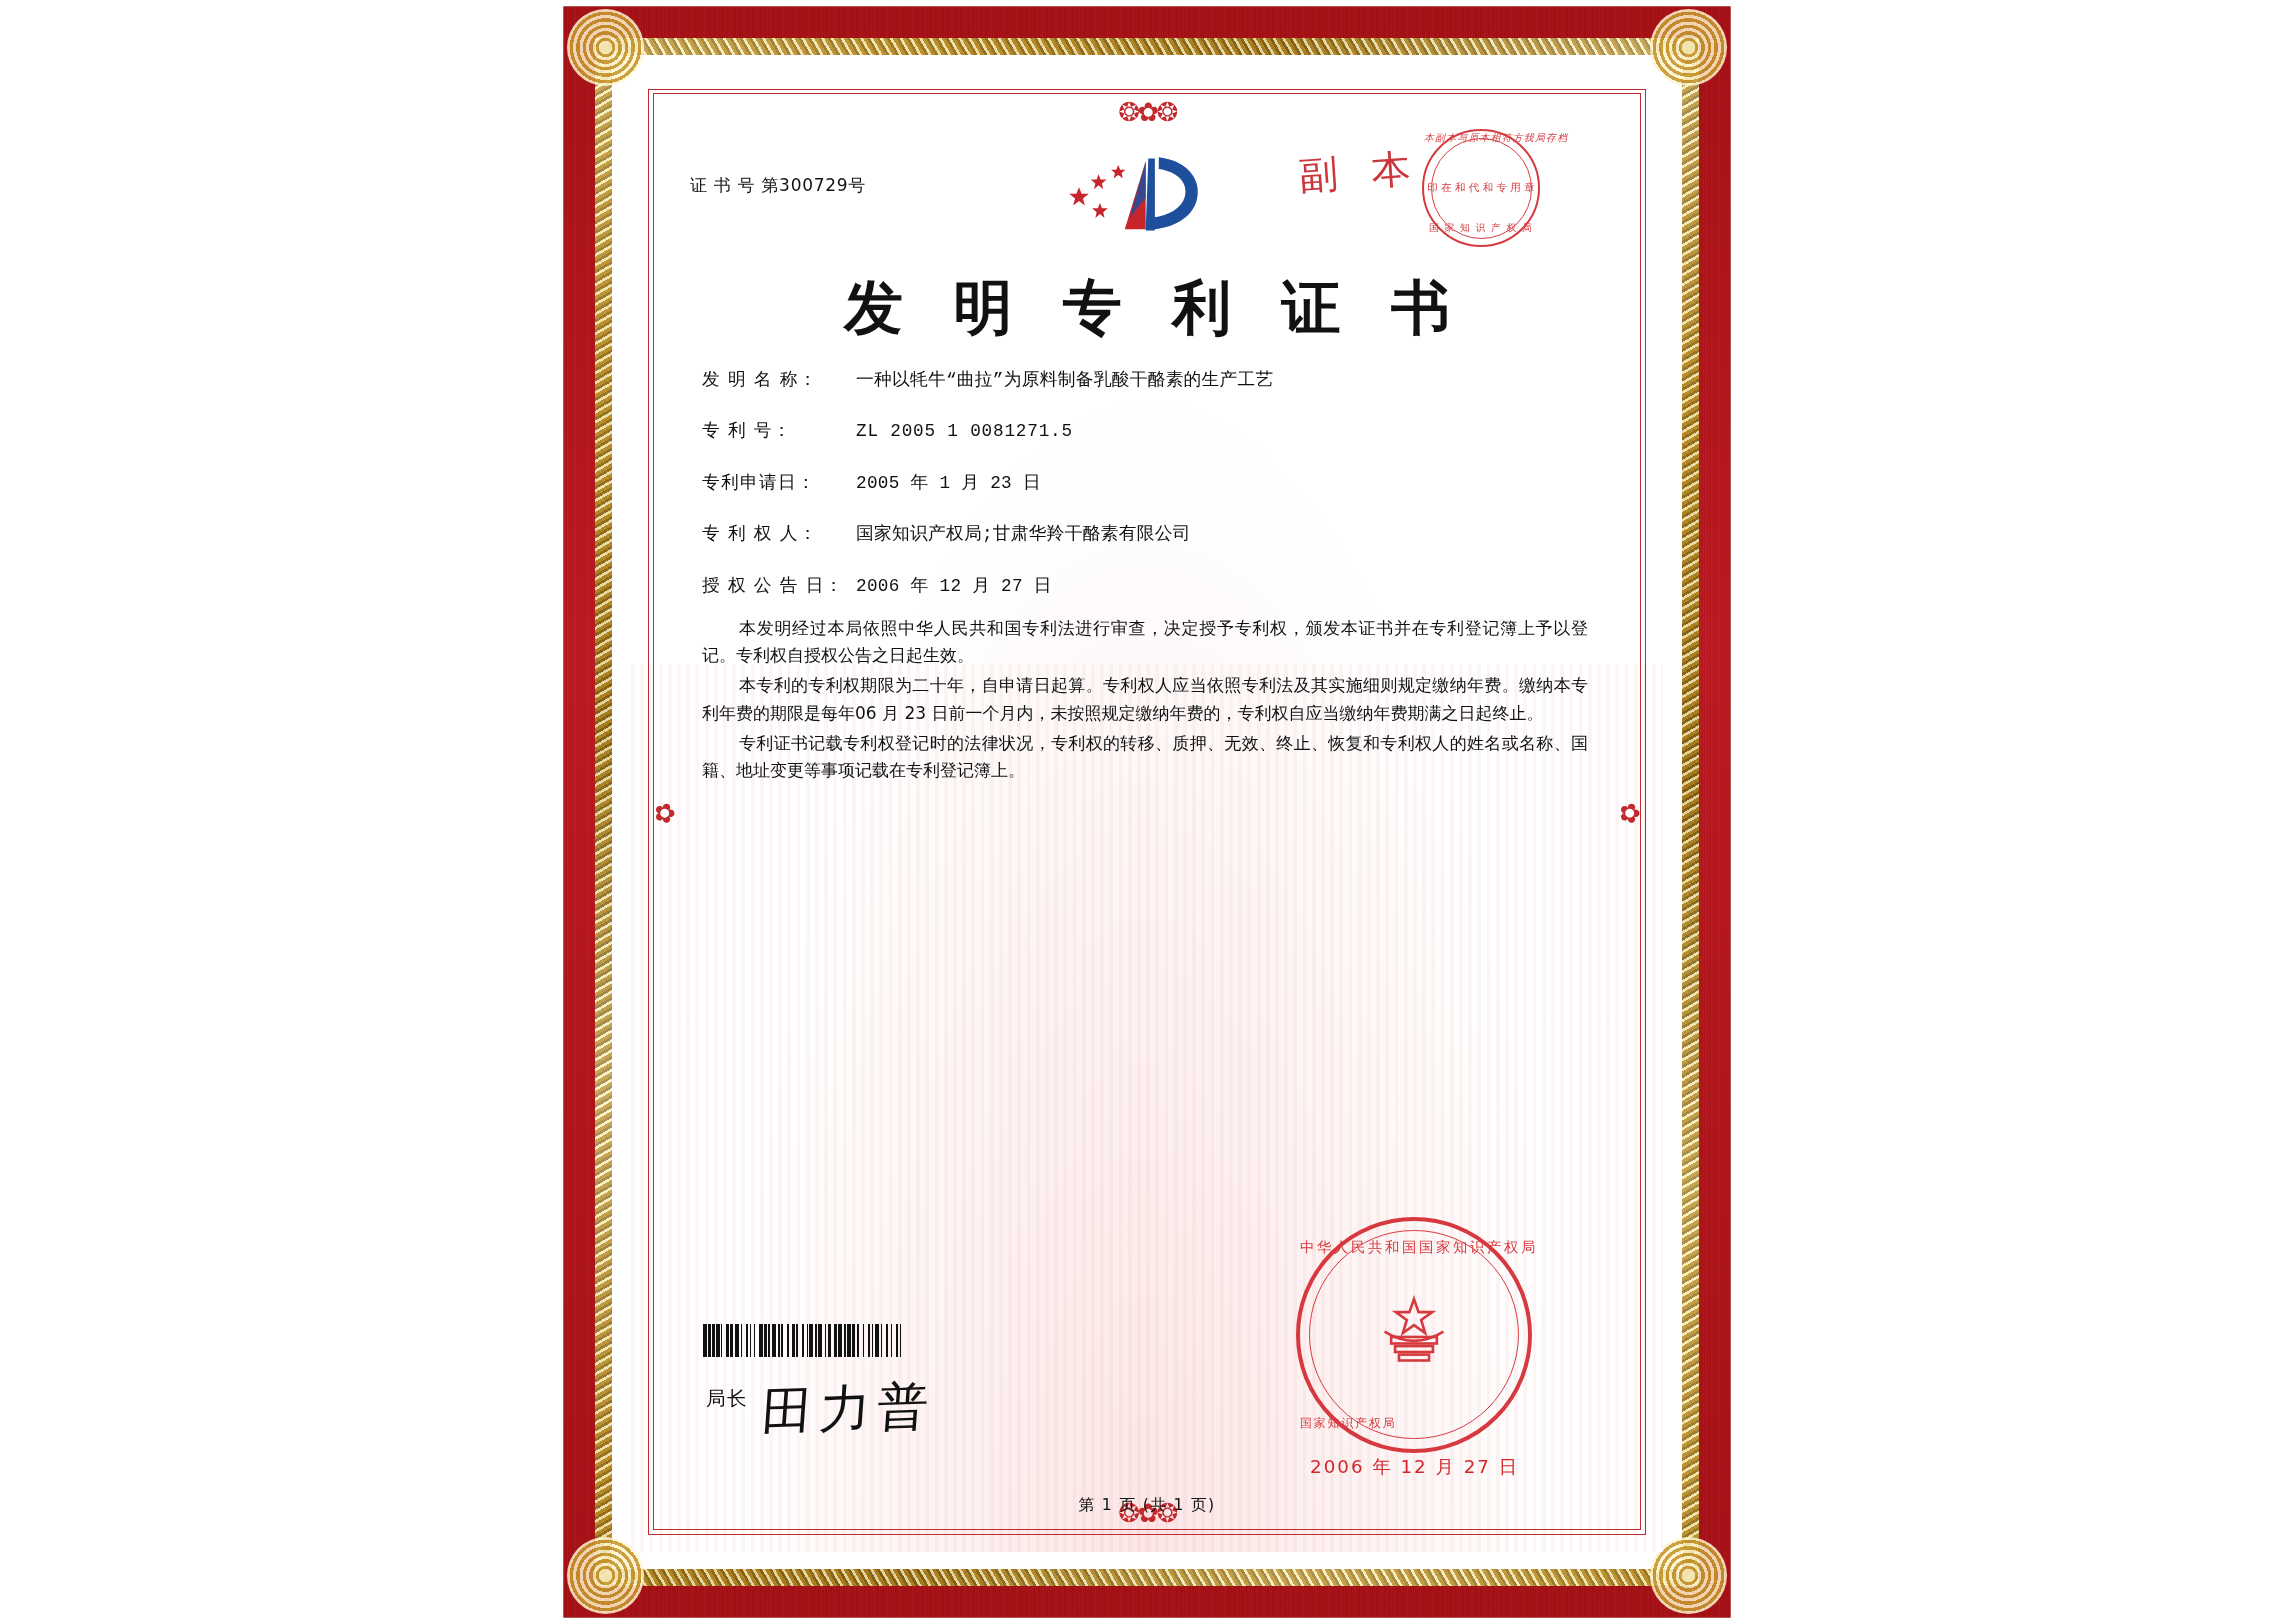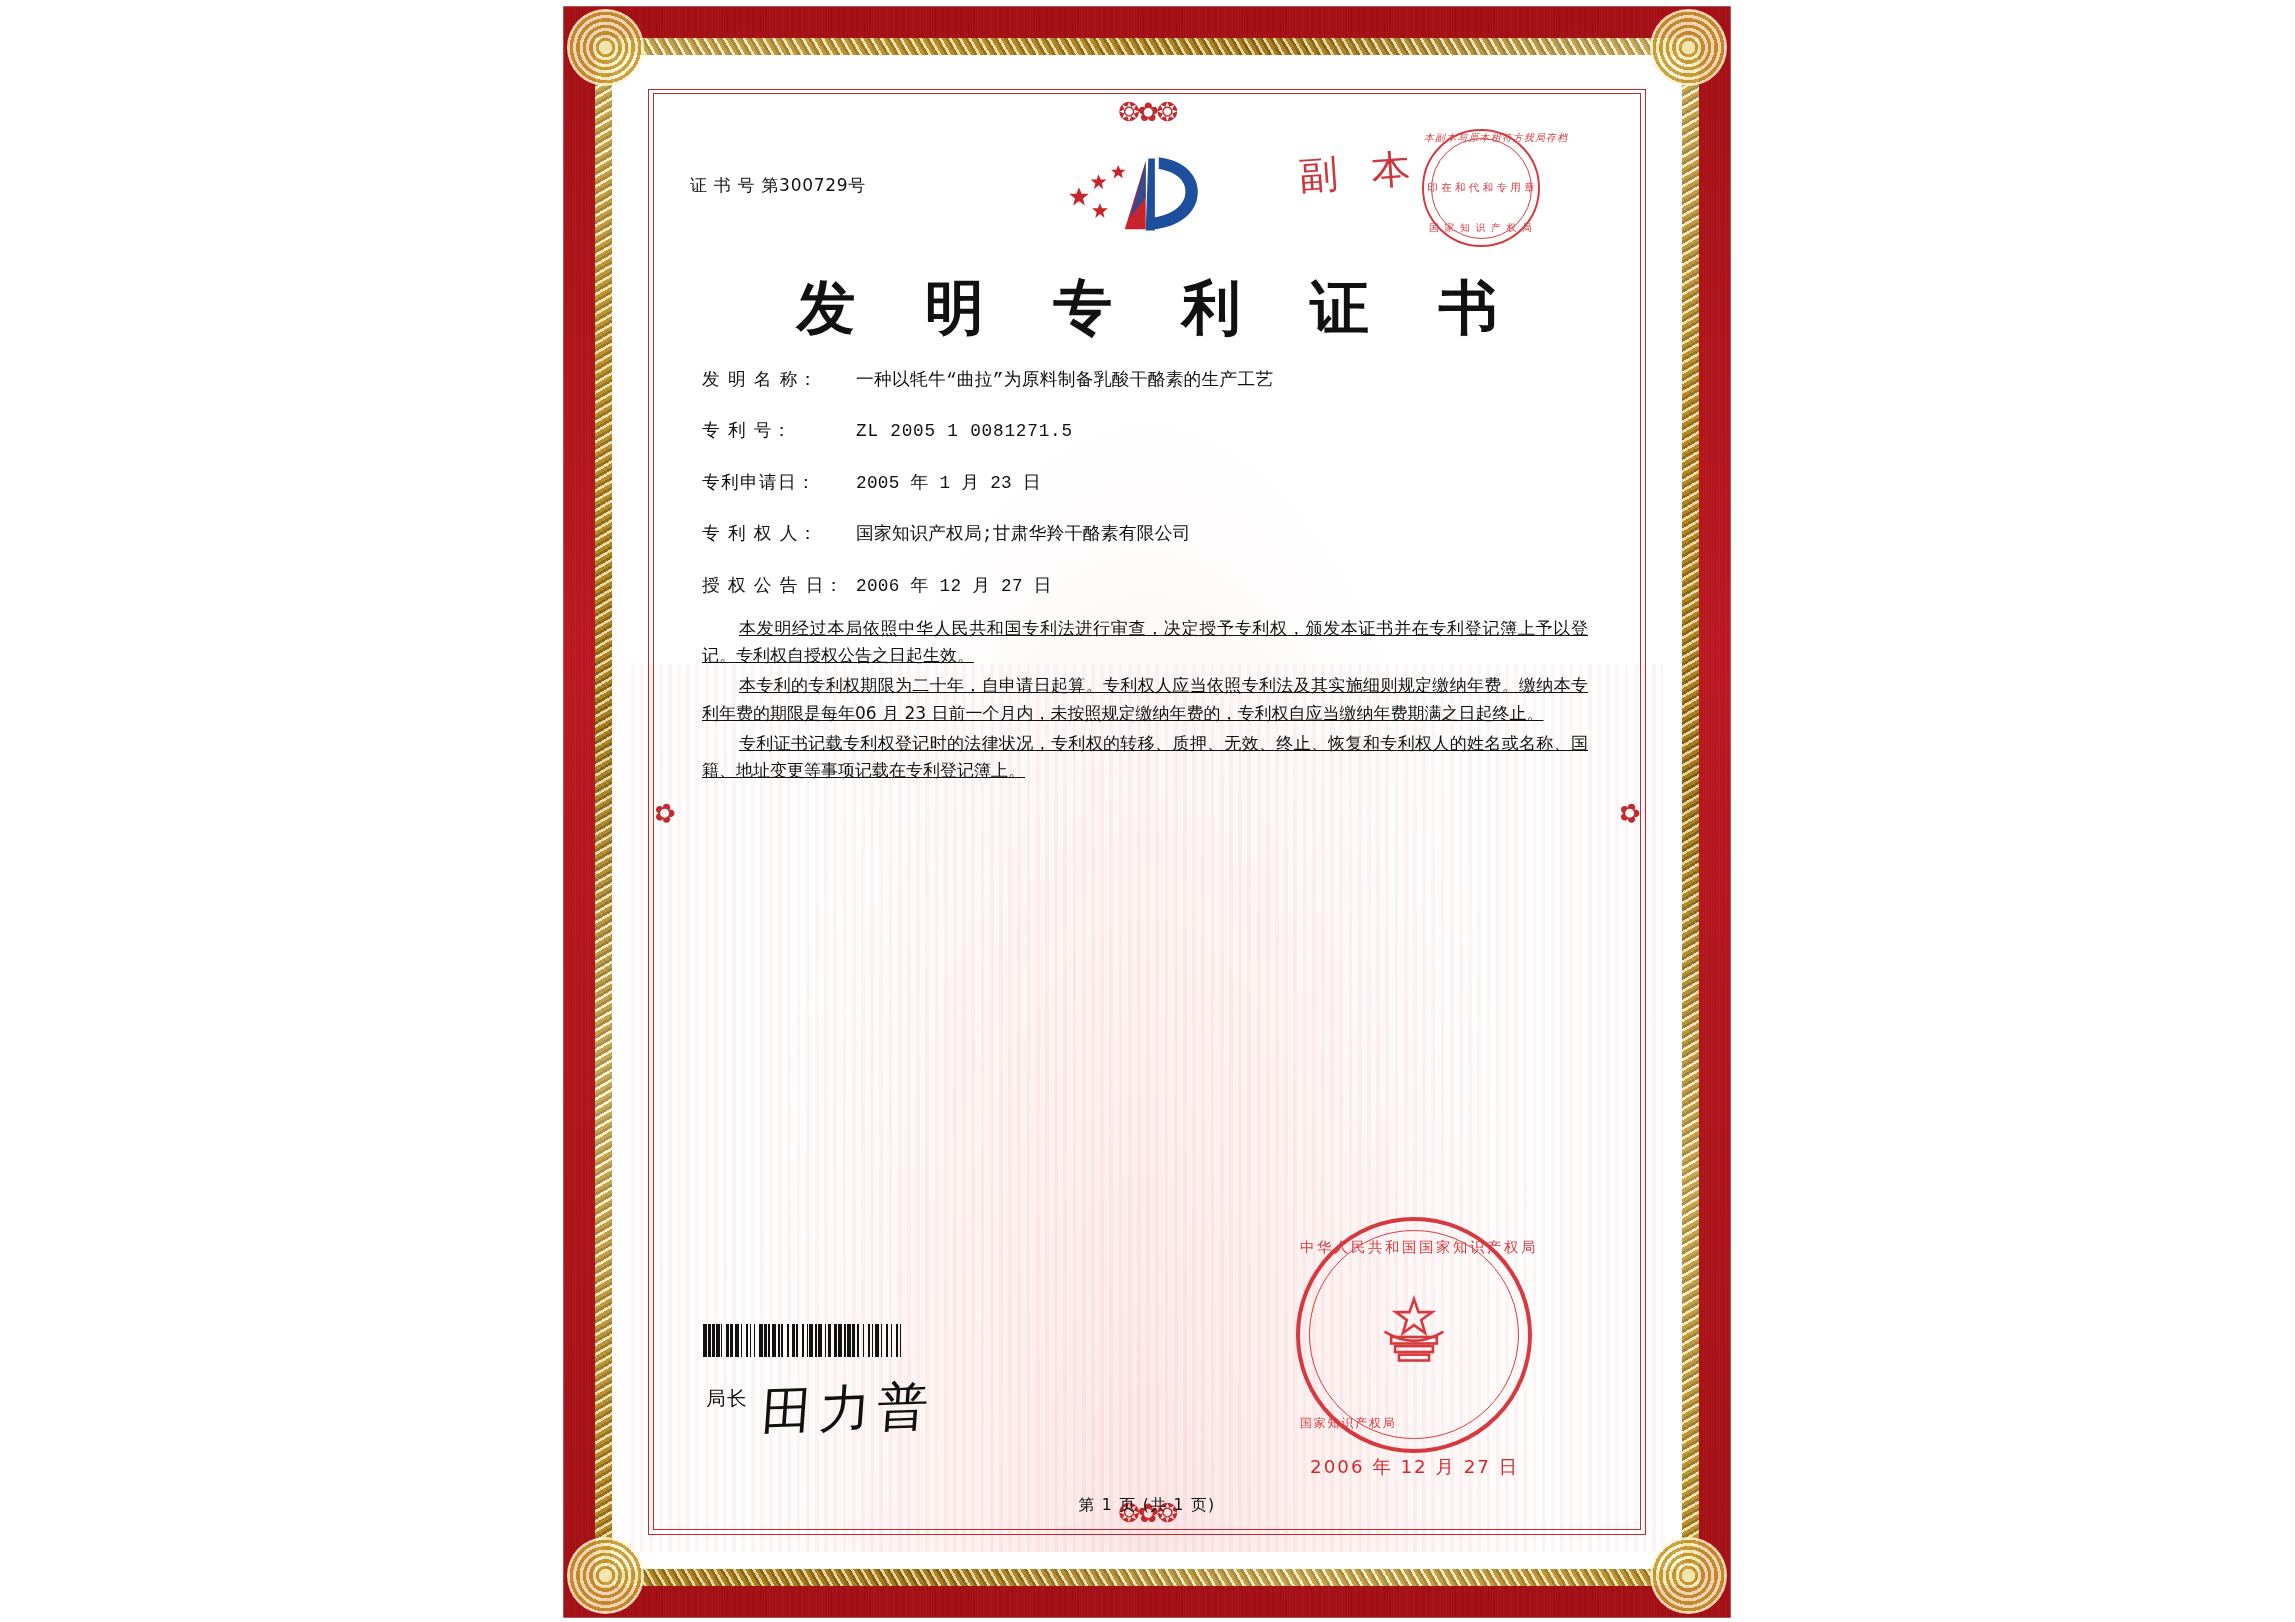--- a/index.html
+++ b/index.html
@@ -197,21 +197,21 @@
   }
 
   .title {
     position: absolute;
     left: 0; right: 0; top: 151px;
     text-align: center;
     font-size: 59px;
     font-weight: bold;
     letter-spacing: 17px;
     color: #111;
-    font-family: Liberation Mono, monospace;
+    font-family: Liberation Sans, sans-serif;
     text-indent: 17px;
   }
 
   .fields {
     position: absolute;
     left: 25px; right: 25px; top: 249px;
   }
   .field {
     display: flex;
     align-items: baseline;
@@ -232,21 +232,20 @@
   }
   .field.patent-no .val { letter-spacing: 0.8px; }
 
   .paras {
     position: absolute;
     left: 25px; right: 29px; top: 497px;
     font-size: 17px;
     color: #111;
     line-height: 1.62;
     text-align: justify;
-    text-decoration: underline;
   }
   .paras p { margin: 0 0 2.6px 0; text-indent: 37px; }
 
   
   .barcode {
     position: absolute;
     left: 26px; bottom: 156px;
     width: 484px; height: 33px;
     display: flex;
     align-items: stretch;

